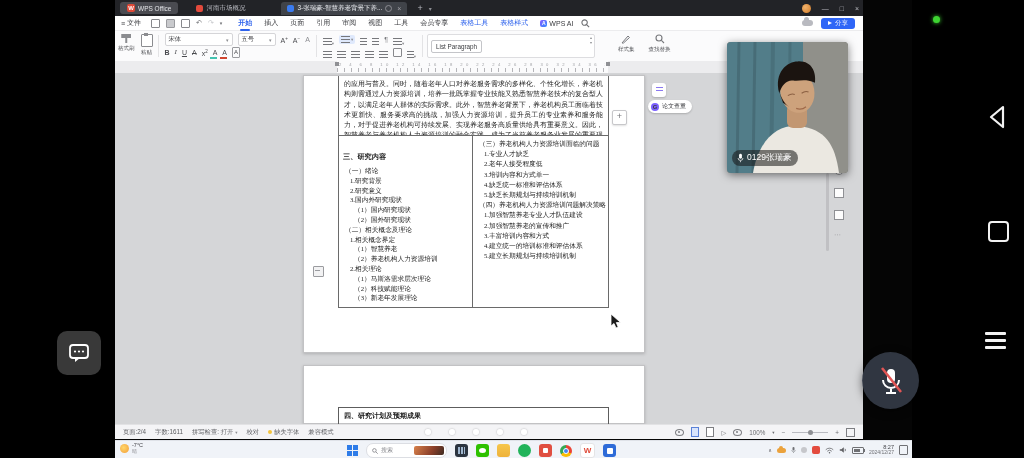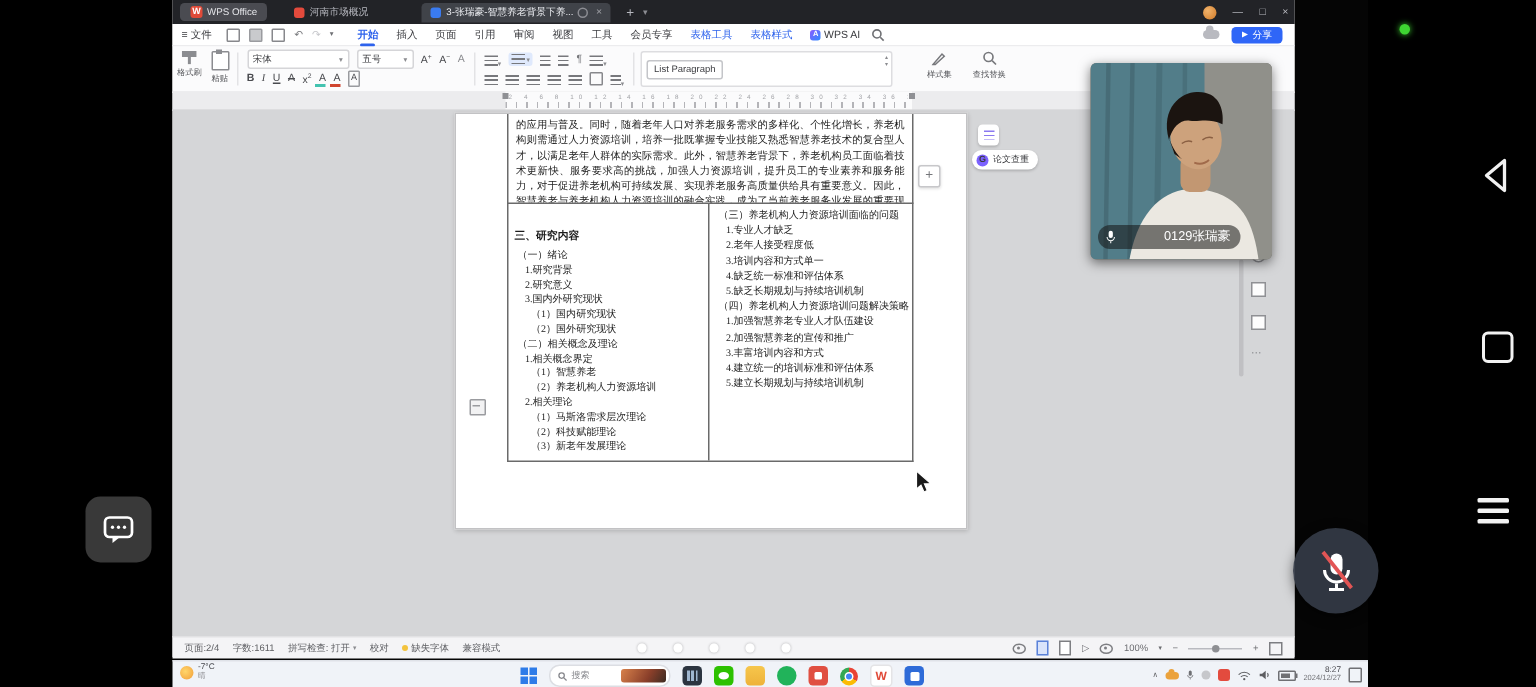--- a/index.html
+++ b/index.html
@@ -164,21 +164,21 @@
   .batt::before{content:"";position:absolute;left:1px;top:1px;bottom:1px;width:6px;background:#6f7074;}
   .batt::after{content:"";position:absolute;right:-2px;top:1px;width:1px;height:3px;background:#6f7074;}
   .clock{display:flex;flex-direction:column;align-items:flex-end;line-height:5.5px;}
   .clock .t{font-size:5.5px;color:#44454a;}
   .clock .d{font-size:5px;color:#6f7074;}
   .notif{width:7px;height:8px;border:1px solid #6f7074;border-radius:1px;}
 
   
   #video{position:absolute;left:727px;top:42px;width:121px;height:131px;border-radius:4px;overflow:hidden;box-shadow:0 2px 8px rgba(0,0,0,.5);background:#6e6f69;}
   .vbadge{position:absolute;left:5px;bottom:7px;display:flex;align-items:center;gap:3px;background:rgba(20,20,20,.55);border-radius:9px;padding:2px 7px 2px 5px;}
-  .vbadge span{color:#fff;font-size:8.5px;margin-left:29px;}
+  .vbadge span{color:#fff;font-size:8.5px;}
   #micbtn{position:absolute;left:862px;top:352px;width:57px;height:57px;border-radius:50%;background:rgba(52,59,70,.92);display:flex;align-items:center;justify-content:center;box-shadow:0 2px 8px rgba(0,0,0,.5);}
   #chatbtn{position:absolute;left:57px;top:331px;width:44px;height:44px;border-radius:10px;background:rgba(150,150,150,.38);display:flex;align-items:center;justify-content:center;}
   .nav-back{position:absolute;left:986px;top:104px;}
   .nav-home{position:absolute;left:988px;top:221px;width:17px;height:17px;border:2.5px solid #f2f2f2;border-radius:4px;}
   .nav-menu{position:absolute;left:985px;top:332px;display:flex;flex-direction:column;gap:4.5px;}
   .nav-menu i{display:block;width:21px;height:2.5px;background:#f2f2f2;border-radius:1px;}
   .recdot{position:absolute;left:933px;top:16px;width:7px;height:7px;border-radius:50%;background:#3ed532;box-shadow:0 0 4px #3ed532;}
   #cursor{position:absolute;left:610px;top:313px;}
   .odots{position:absolute;left:425px;top:429px;display:flex;gap:18px;}
   .odots i{width:6px;height:6px;border-radius:50%;background:rgba(255,255,255,.95);box-shadow:0 0 2px rgba(0,0,0,.3);}
@@ -383,20 +383,25 @@
                 <div class="ditem lv1">1.加强智慧养老专业人才队伍建设</div>
                 <div class="ditem lv1">2.加强智慧养老的宣传和推广</div>
                 <div class="ditem lv1">3.丰富培训内容和方式</div>
                 <div class="ditem lv1">4.建立统一的培训标准和评估体系</div>
                 <div class="ditem lv1">5.建立长期规划与持续培训机制</div>
               </div>
             </div>
           </div>
         </div>
 
+        <div class="page" id="page2">
+          <div class="p2box">
+            <div class="p2h">四、研究计划及预期成果</div>
+          </div>
+        </div>
 
         <div class="addbtn">+</div>
         <div class="thandle"></div>
         <div class="vscroll"></div>
         <span class="side-ic round" style="top:92px"></span>
         <span class="side-ic" style="top:115px"></span>
         <span class="side-ic" style="top:137px"></span>
         <span class="side-dots">⋯</span>
 
         <div class="pcheck-ic">

